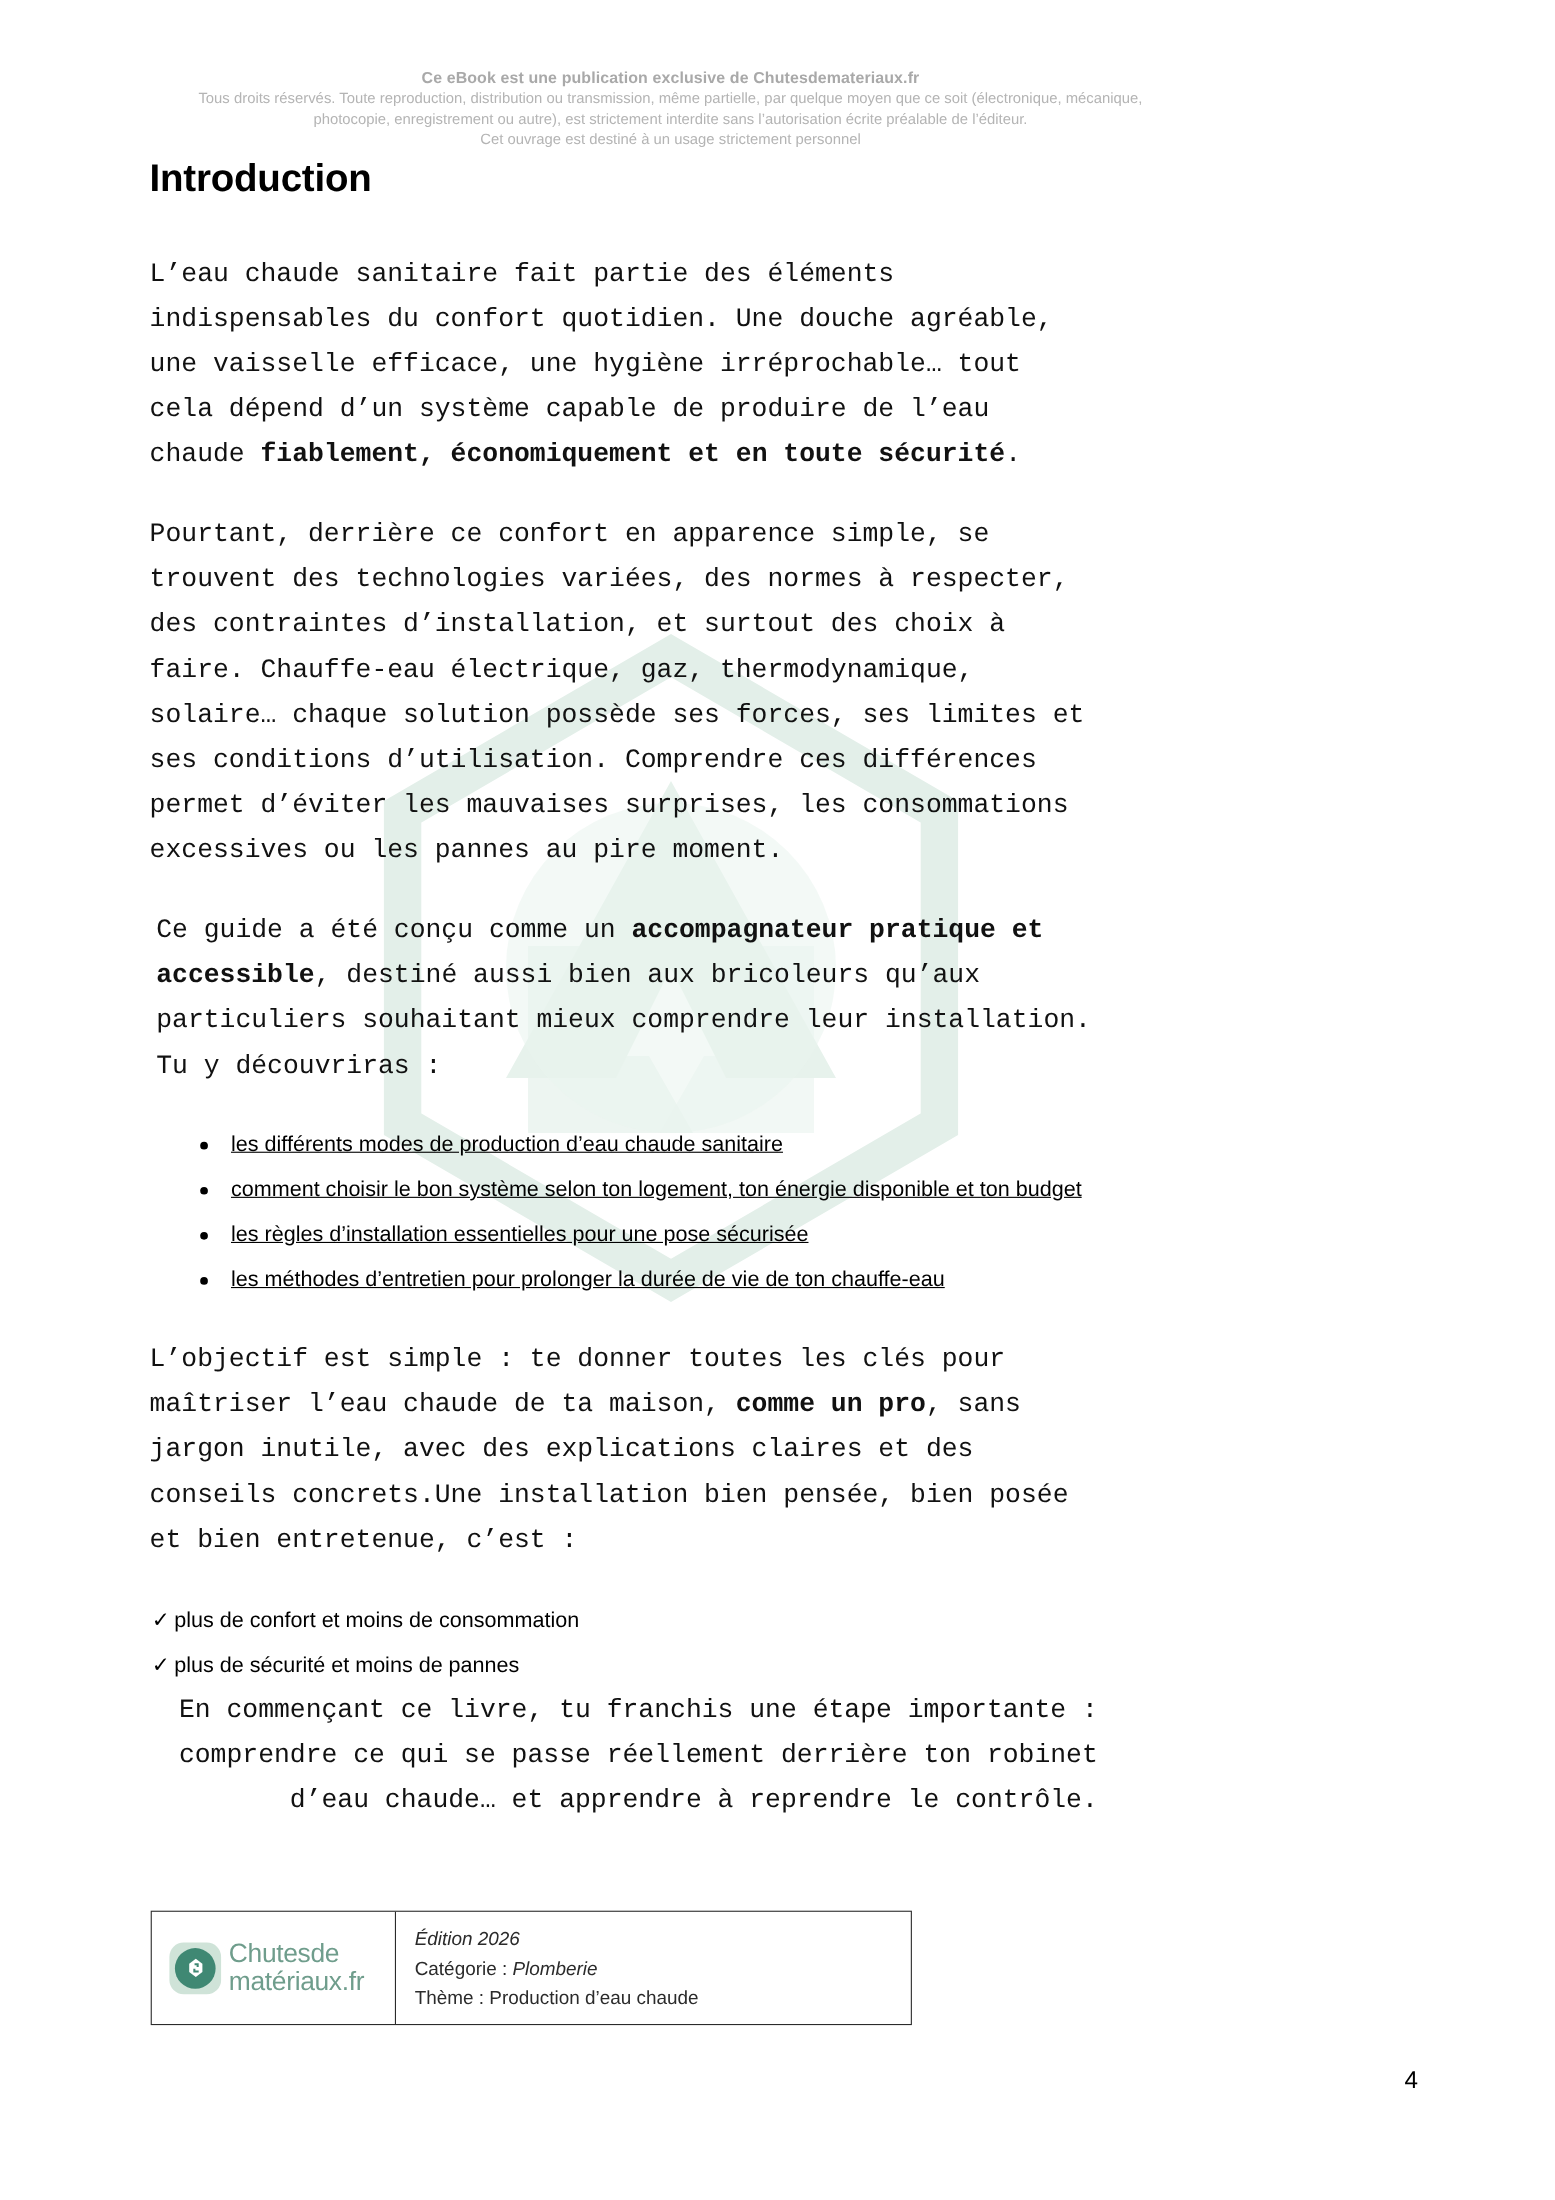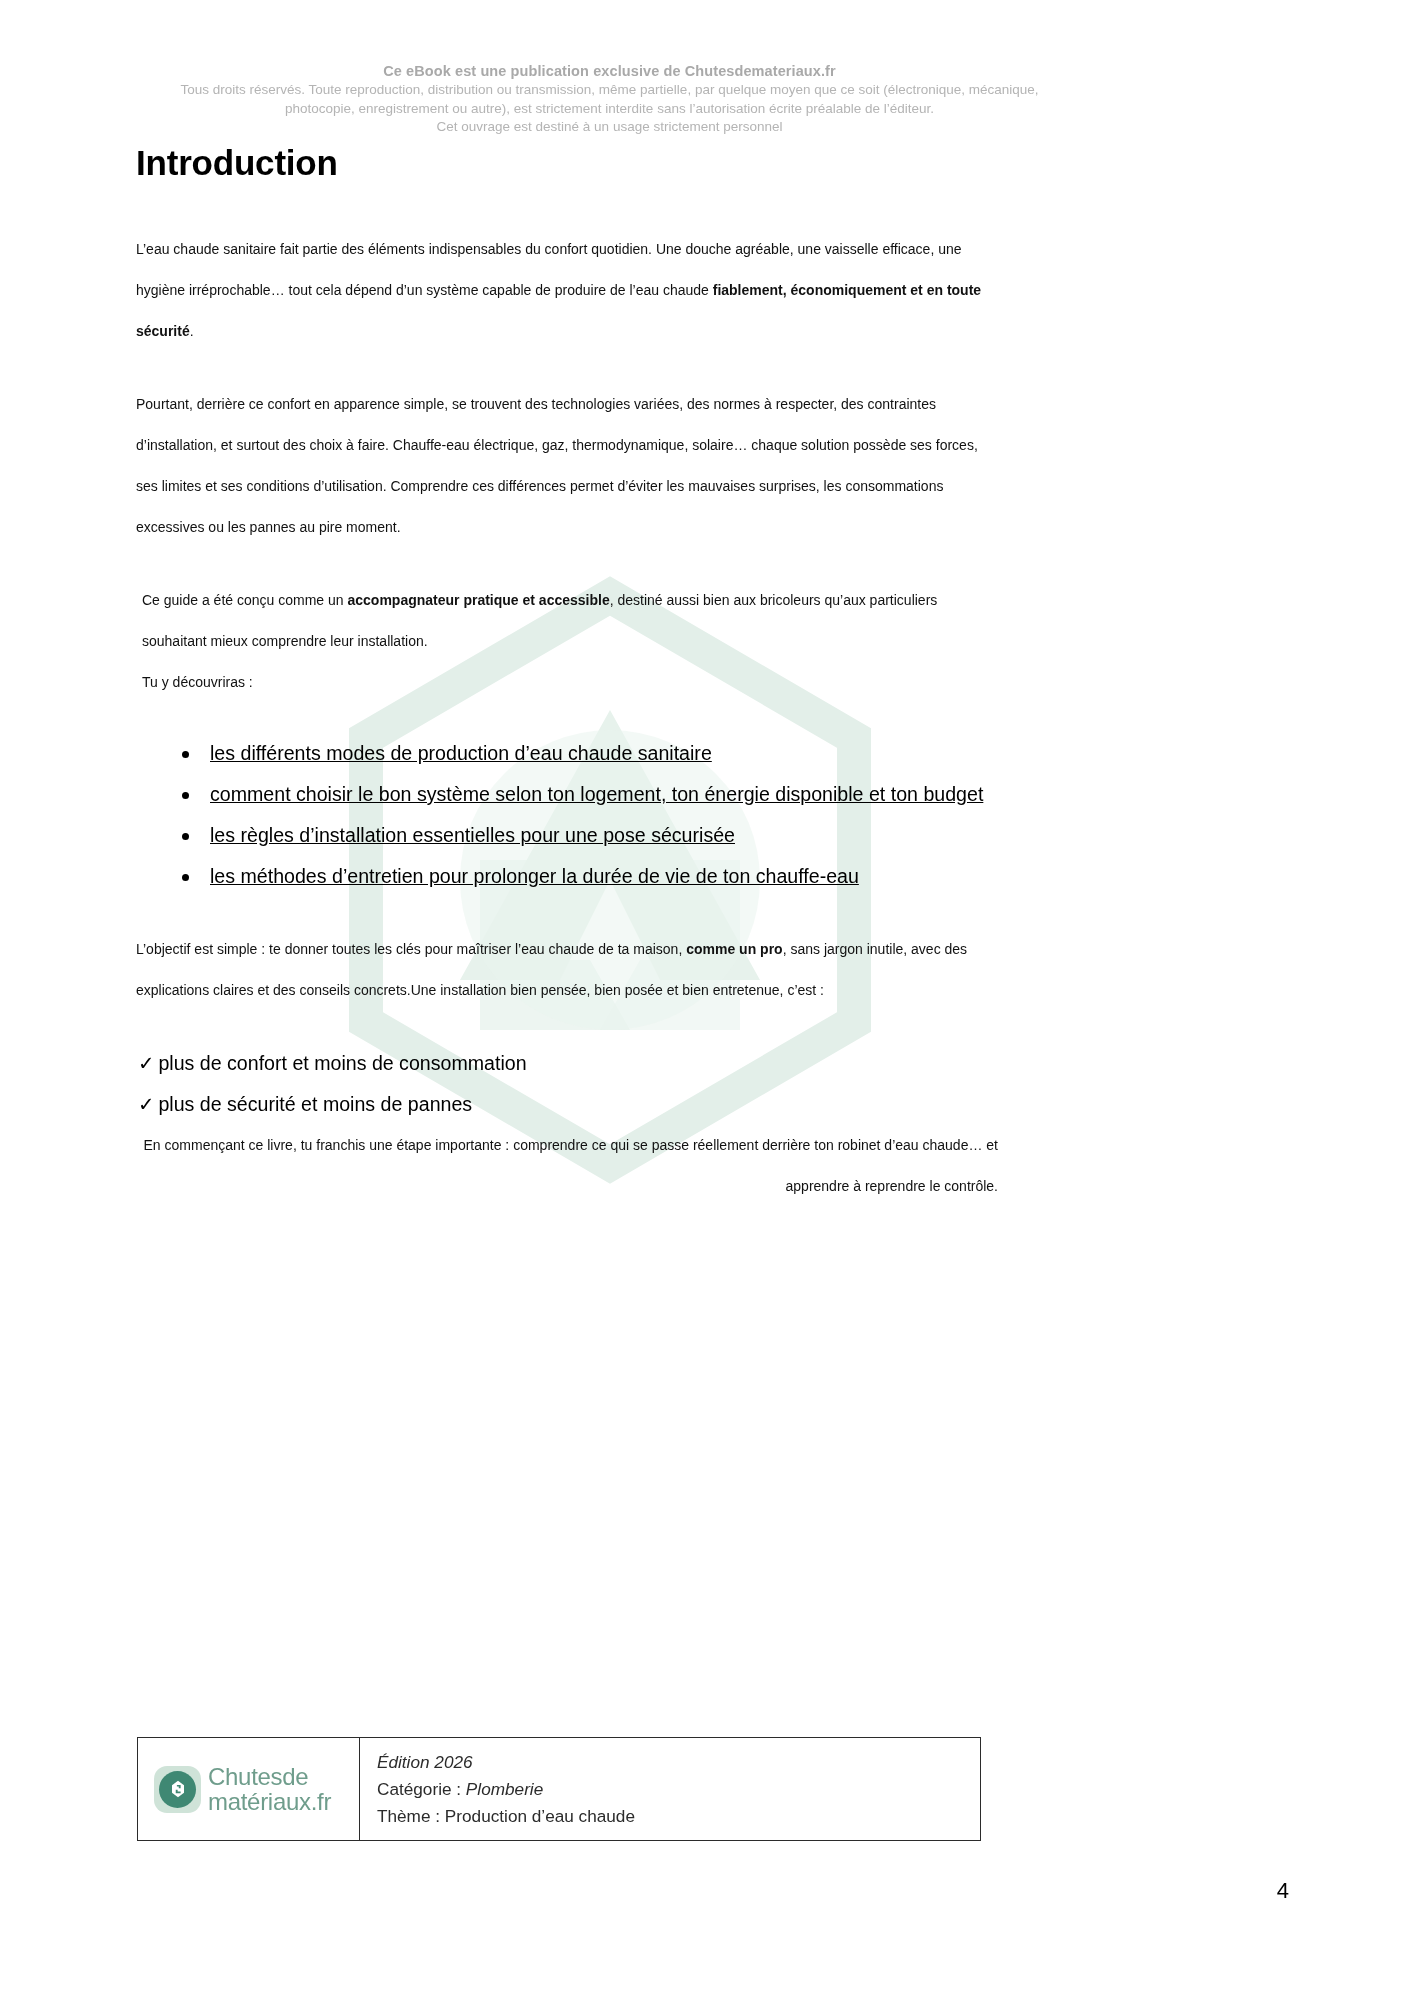--- a/index.html
+++ b/index.html
@@ -66,24 +66,25 @@
 
   h1.doc-title {
     font-size: 35px;
     font-weight: bold;
     margin: 0 0 46px 0;
     letter-spacing: -0.2px;
     line-height: 40px;
   }
 
   p.para {
-    font-size: 14px;
+    font-size: 24px;
     line-height: 41px;
     margin: 0 0 32px 0;
     color: #111;
+    font-family: Liberation Mono, monospace;
   }
   p.para.tight { margin-bottom: 30px; }
   p.para b { font-weight: bold; }
 
   .para-indent { padding-left: 6px; }
 
   ul.bullets {
     margin: 30px 0 32px 0;
     padding-left: 74px;
     list-style: none;
@@ -115,21 +116,21 @@
   }
   .check-mark { margin-right: 4px; }
 
   .closing { margin-top: 78px; text-align: right; }
 
   
   .footer-card {
     position: absolute;
     left: 137px;
     top: 1737px;
-    width: 844px;
+    width: 692px;
     height: 104px;
     border: 1.5px solid #2b2b2b;
     display: flex;
     z-index: 2;
     background: #fff;
   }
   .footer-logo-cell {
     width: 222px;
     border-right: 1.5px solid #2b2b2b;
     display: flex;

